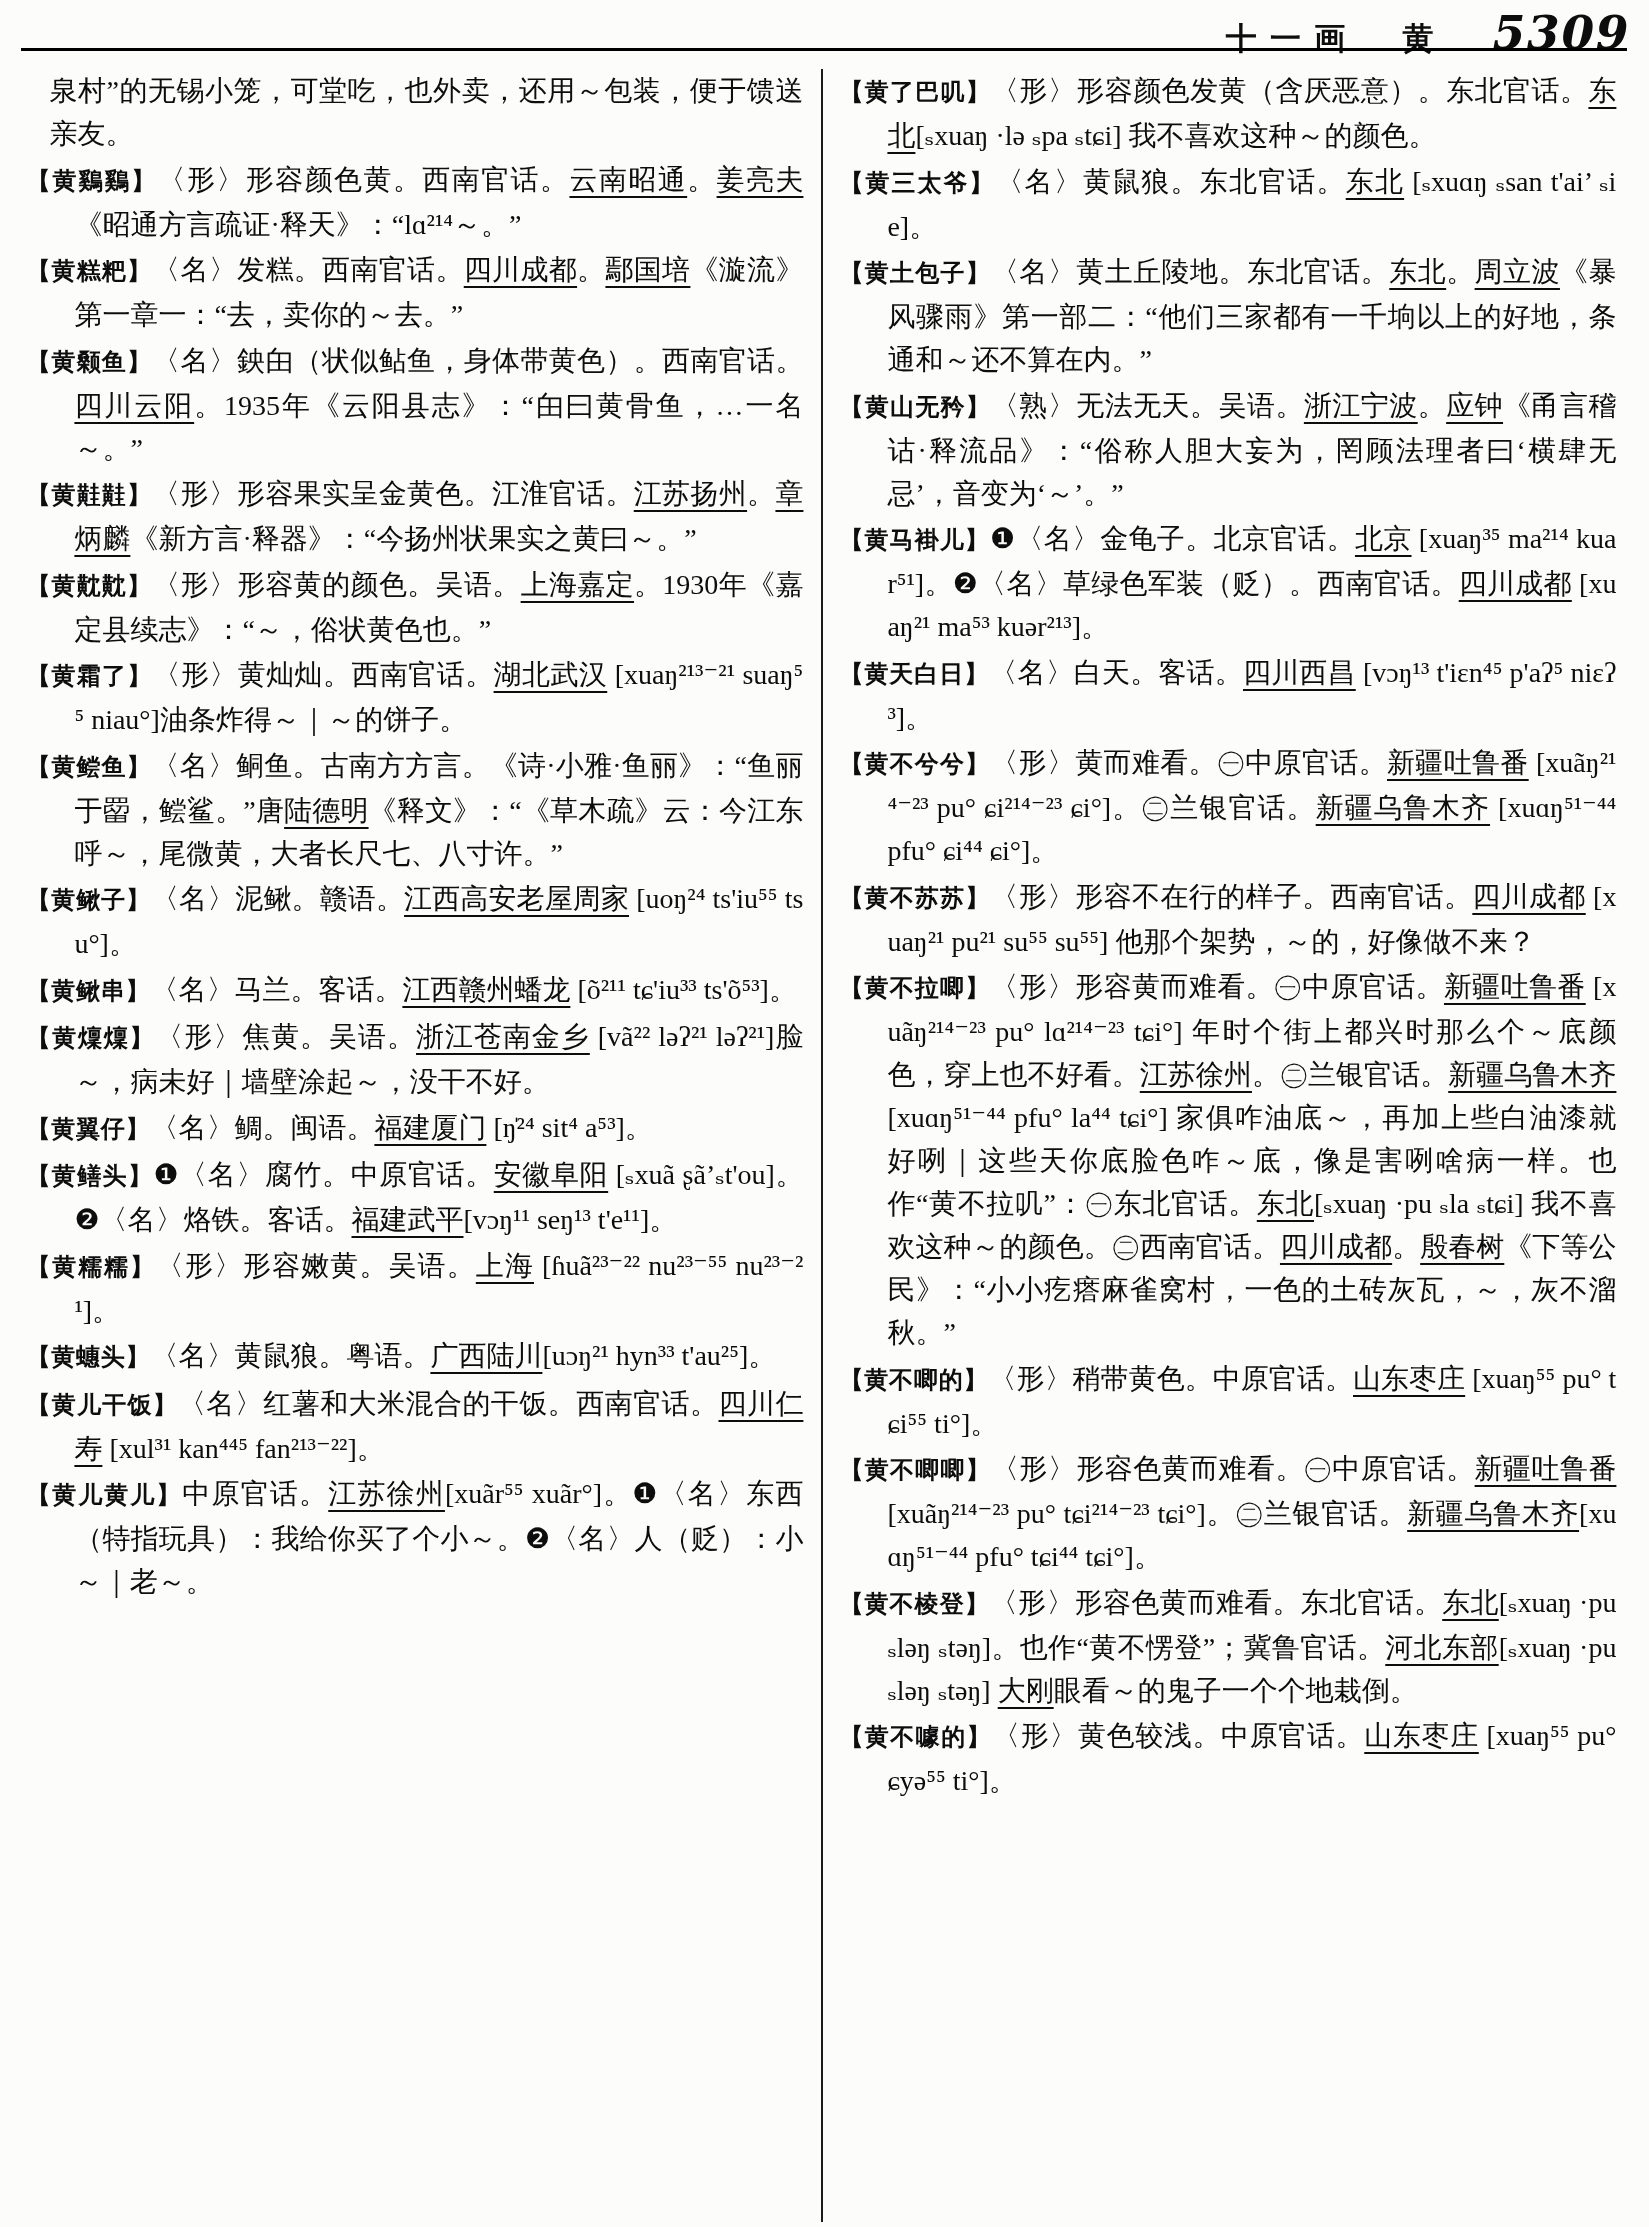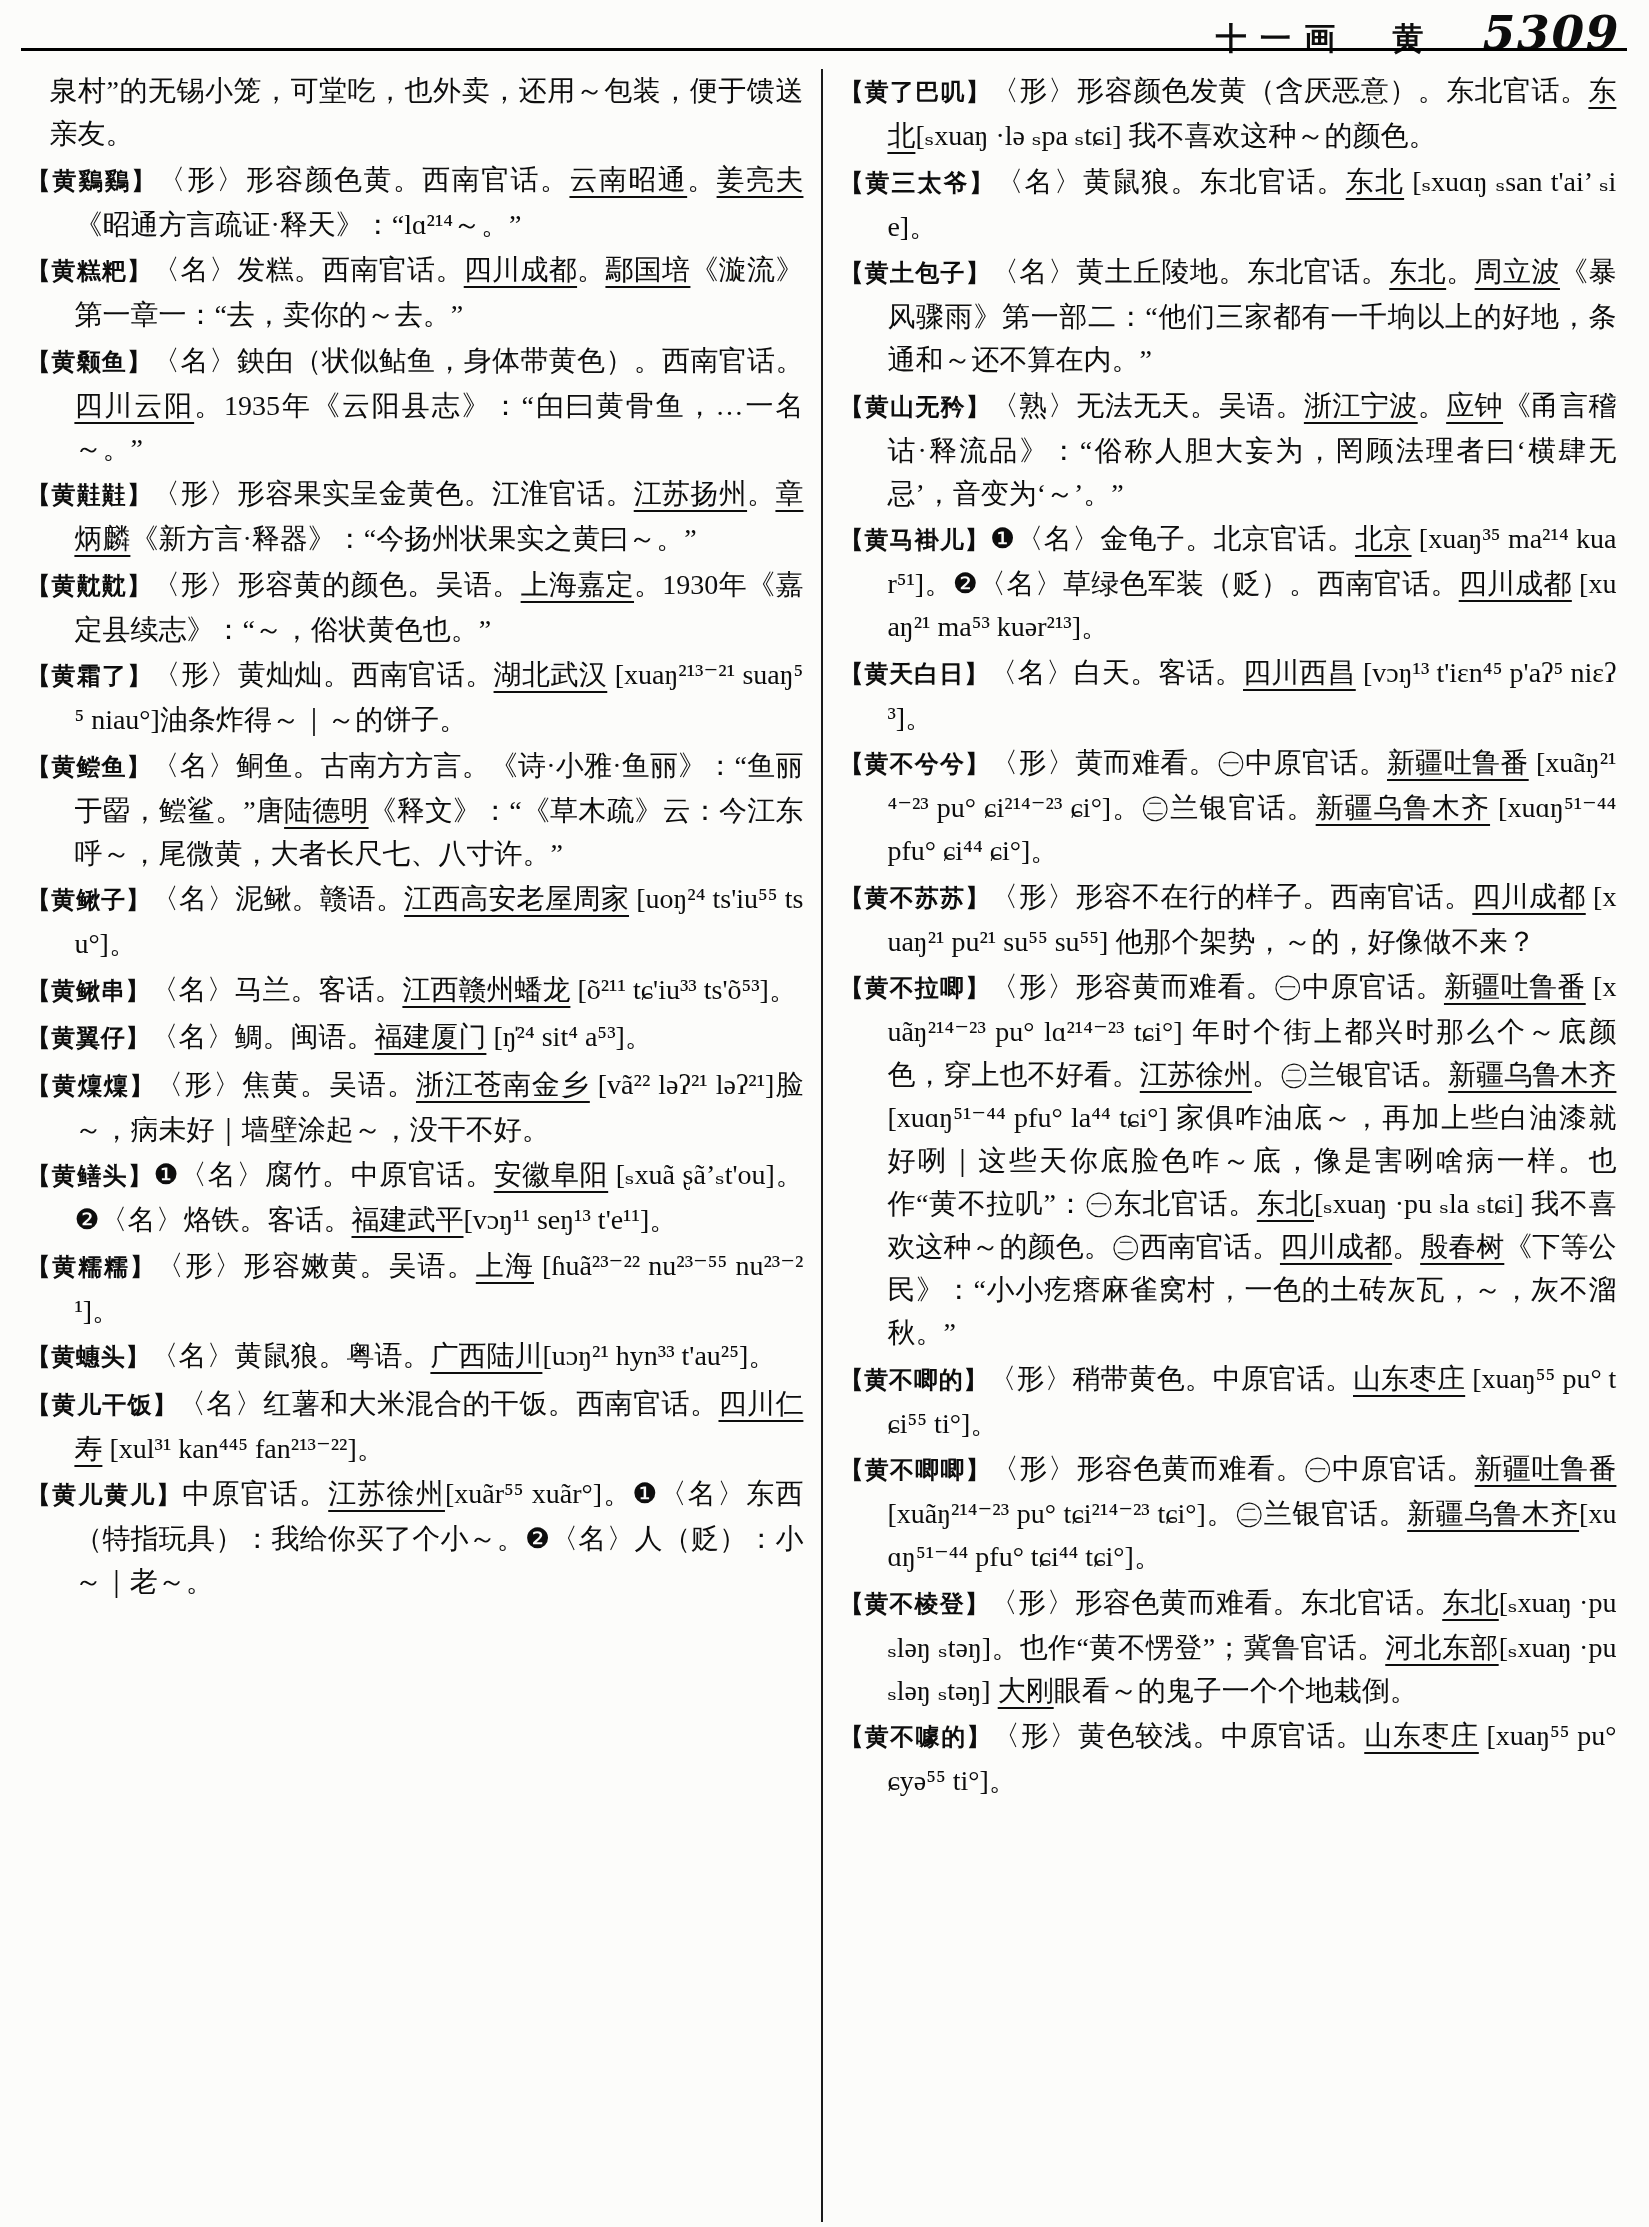--- a/index.html
+++ b/index.html
@@ -2,21 +2,21 @@
 <html style="font-size:13.2px"><head>
 <meta charset="utf-8">
 <style>
   html,body { margin:0; padding:0; }
   body {
     width:1650px; height:2227px; position:relative;
     background:#fcfcfa; color:#0d0d0d;
     font-family:"Liberation Serif","DejaVu Serif",serif;
     overflow:hidden;
   }
-  .page-header { position:absolute; top:5px; left:23px; right:25px; height:41px;text-align:right; }
+  .page-header { position:absolute; top:5px; left:23px; right:15px; height:41px;text-align:right; }
   .header-right { position:absolute; right:5px; top:0; display:flex; align-items:baseline; gap:46px; }
   .section-label { font-size:31px; font-weight:bold; letter-spacing:13.2px; }
   .page-number { font-size:47px; font-weight:bold; font-style:italic; font-family:"DejaVu Serif",serif; letter-spacing:1.6px; }
   .header-rule { position:absolute; top:48px; left:21.4px; right:23px; height:3.3px; background:#000; }
   .column-divider { position:absolute; top:69px; bottom:5px; left:821px; width:1.6px; background:#1a1a1a; }
   .columns { position:absolute; top:69px; left:26.4px; right:28px; bottom:3.3px; display:flex; }
   .col { width:777px; }
   .col.left { margin-right:36px; }
   .entry {
     font-size:28px; line-height:43px;
@@ -45,22 +45,22 @@
       <div class="entry cont"><span>泉村”的无锡小笼，可堂吃，也外卖，还用～包装，便于馈送亲友。</span></div>
       <div class="entry"><span class="hw">【黄鷄鷄】</span><span>〈形〉形容颜色黄。西南官话。</span><span class="pn">云南昭通</span><span>。</span><span class="pn">姜亮夫</span><span>《昭通方言疏证·释天》：“lɑ²¹⁴～。”</span></div>
       <div class="entry"><span class="hw">【黄糕粑】</span><span>〈名〉发糕。西南官话。</span><span class="pn">四川成都</span><span>。</span><span class="pn">鄢国培</span><span>《漩流》第一章一：“去，卖你的～去。”</span></div>
       <div class="entry"><span class="hw">【黄颡鱼】</span><span>〈名〉鉠甶（状似鲇鱼，身体带黄色）。西南官话。</span><span class="pn">四川云阳</span><span>。1935年《云阳县志》：“甶曰黄骨鱼，…一名～。”</span></div>
       <div class="entry"><span class="hw">【黄黊黊】</span><span>〈形〉形容果实呈金黄色。江淮官话。</span><span class="pn">江苏扬州</span><span>。</span><span class="pn">章炳麟</span><span>《新方言·释器》：“今扬州状果实之黄曰～。”</span></div>
       <div class="entry"><span class="hw">【黄黆黆】</span><span>〈形〉形容黄的颜色。吴语。</span><span class="pn">上海嘉定</span><span>。1930年《嘉定县续志》：“～，俗状黄色也。”</span></div>
       <div class="entry"><span class="hw">【黄霜了】</span><span>〈形〉黄灿灿。西南官话。</span><span class="pn">湖北武汉</span><span> [xuaŋ²¹³⁻²¹ suaŋ⁵⁵ niau°]油条炸得～｜～的饼子。</span></div>
       <div class="entry"><span class="hw">【黄鲿鱼】</span><span>〈名〉鲖鱼。古南方方言。《诗·小雅·鱼丽》：“鱼丽于罶，鲿鲨。”唐</span><span class="pn">陆德明</span><span>《释文》：“《草木疏》云：今江东呼～，尾微黄，大者长尺七、八寸许。”</span></div>
       <div class="entry"><span class="hw">【黄鳅子】</span><span>〈名〉泥鳅。赣语。</span><span class="pn">江西高安老屋周家</span><span> [uoŋ²⁴ ts'iu⁵⁵ tsu°]。</span></div>
       <div class="entry"><span class="hw">【黄鳅串】</span><span>〈名〉马兰。客话。</span><span class="pn">江西赣州蟠龙</span><span> [õ²¹¹ tɕ'iu³³ ts'õ⁵³]。</span></div>
+      <div class="entry"><span class="hw">【黄燣燣】</span><span>〈形〉焦黄。吴语。</span><span class="pn">浙江苍南金乡</span><span> [vã²² ləʔ²¹ ləʔ²¹]脸～，病未好｜墙壁涂起～，没干不好。</span></div>
       <div class="entry"><span class="hw">【黄翼仔】</span><span>〈名〉鲷。闽语。</span><span class="pn">福建厦门</span><span> [ŋ̍²⁴ sit⁴ a⁵³]。</span></div>
-      <div class="entry"><span class="hw">【黄燣燣】</span><span>〈形〉焦黄。吴语。</span><span class="pn">浙江苍南金乡</span><span> [vã²² ləʔ²¹ ləʔ²¹]脸～，病未好｜墙壁涂起～，没干不好。</span></div>
       <div class="entry"><span class="hw">【黄鳝头】</span><span>❶〈名〉腐竹。中原官话。</span><span class="pn">安徽阜阳</span><span> [ₛxuã ʂã’ₛt'ou]。❷〈名〉烙铁。客话。</span><span class="pn">福建武平</span><span>[vɔŋ¹¹ seŋ¹³ t'e¹¹]。</span></div>
       <div class="entry"><span class="hw">【黄糯糯】</span><span>〈形〉形容嫩黄。吴语。</span><span class="pn">上海</span><span> [ɦuã²³⁻²² nu²³⁻⁵⁵ nu²³⁻²¹]。</span></div>
       <div class="entry"><span class="hw">【黄蟪头】</span><span>〈名〉黄鼠狼。粤语。</span><span class="pn">广西陆川</span><span>[uɔŋ²¹ hyn³³ t'au²⁵]。</span></div>
       <div class="entry"><span class="hw">【黄儿干饭】</span><span>〈名〉红薯和大米混合的干饭。西南官话。</span><span class="pn">四川仁寿</span><span> [xul³¹ kan⁴⁴⁵ fan²¹³⁻²²]。</span></div>
       <div class="entry"><span class="hw">【黄儿黄儿】</span><span>中原官话。</span><span class="pn">江苏徐州</span><span>[xuãr⁵⁵ xuãr°]。❶〈名〉东西（特指玩具）：我给你买了个小～。❷〈名〉人（贬）：小～｜老～。</span></div>
     </div>
   <div class="col right">
       <div class="entry"><span class="hw">【黄了巴叽】</span><span>〈形〉形容颜色发黄（含厌恶意）。东北官话。</span><span class="pn">东北</span><span>[ₛxuaŋ ·lə ₛpa ₛtɕi] 我不喜欢这种～的颜色。</span></div>
       <div class="entry"><span class="hw">【黄三太爷】</span><span>〈名〉黄鼠狼。东北官话。</span><span class="pn">东北</span><span> [ₛxuɑŋ ₛsan t'ai’ ₛie]。</span></div>
       <div class="entry"><span class="hw">【黄土包子】</span><span>〈名〉黄土丘陵地。东北官话。</span><span class="pn">东北</span><span>。</span><span class="pn">周立波</span><span>《暴风骤雨》第一部二：“他们三家都有一千垧以上的好地，条通和～还不算在内。”</span></div>

